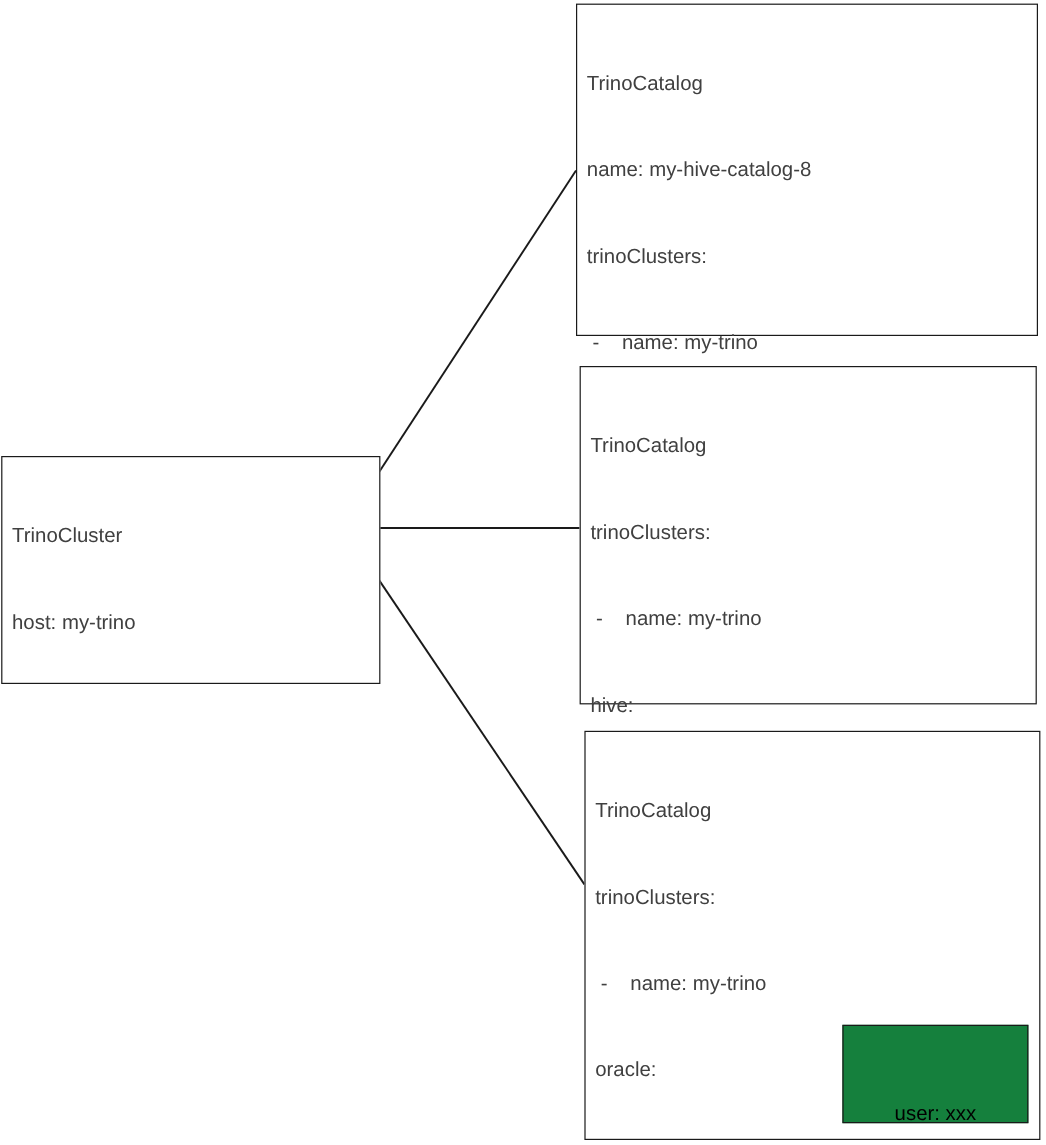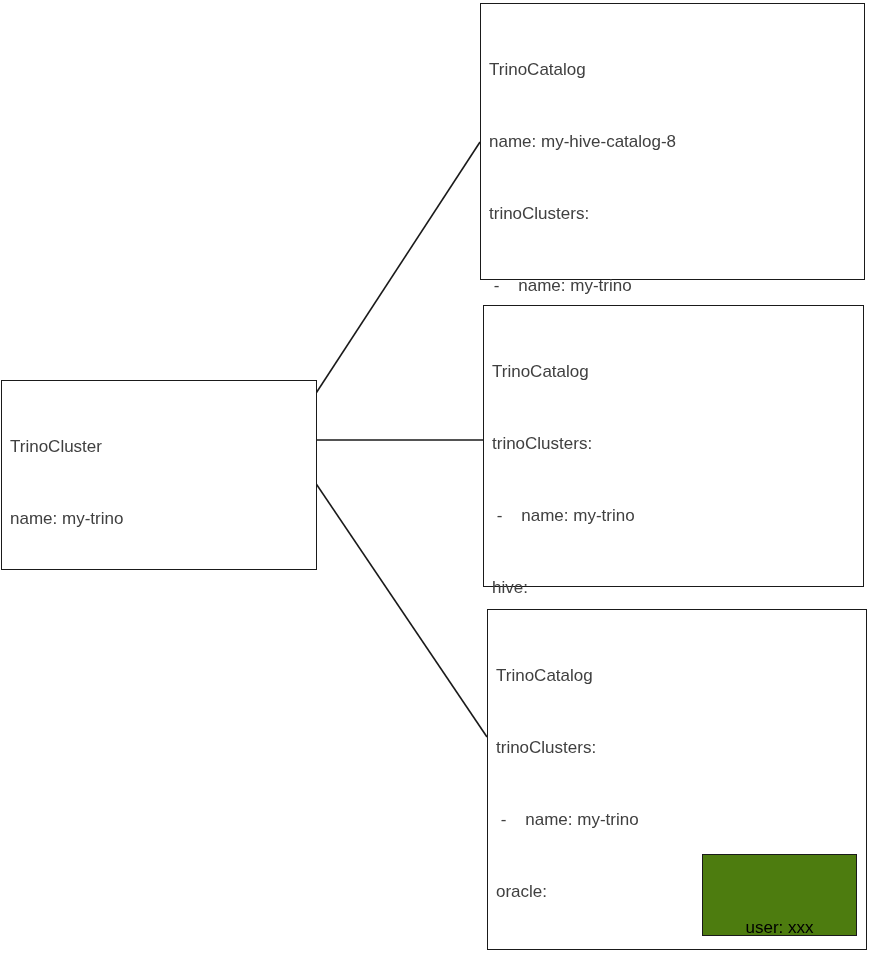--- a/index.html
+++ b/index.html
@@ -64,21 +64,21 @@
     height: 341px;
   }
   #node-secret {
     position: absolute;
     left: 702px;
     top: 854px;
     width: 155px;
     height: 82px;
     box-sizing: border-box;
     border: 1.5px solid #1a1a1a;
-    background: #4d7c0f;
+    background: #15803d;
     color: #000000;
     font-size: 17px;
     line-height: 26px;
     padding: 8px 10px;
     white-space: pre;
     text-align: center;
   }
   #node-secret .line { display: block; white-space: pre; }
 </style>
 </head>
@@ -115,21 +115,21 @@
 
     <g>
       <line x1="760" y1="812" x2="786" y2="852" stroke="#1a1a1a" stroke-width="1.6"></line>
       <line x1="786" y1="852" x2="784" y2="830" stroke="#1a1a1a" stroke-width="1.6"></line>
       <line x1="786" y1="852" x2="766" y2="840" stroke="#1a1a1a" stroke-width="1.6"></line>
     </g>
   </svg>
 
   <div class="node" id="node-cluster">
     <span class="line">TrinoCluster</span>
-    <span class="line">name: my-trino</span>
+    <span class="line">host: my-trino</span>
   </div>
 
   <div class="node" id="node-catalog1">
     <span class="line">TrinoCatalog</span>
     <span class="line">name: my-hive-catalog-8</span>
     <span class="line">trinoClusters:</span>
     <span class="line"> -    name: my-trino</span>
     <span class="line">hive:</span>
     <span class="line">   s3: # S3ConnnectionSpec</span>
     <span class="line">      inline:</span>

